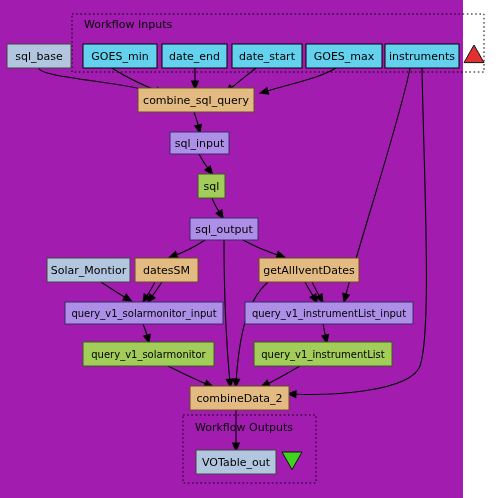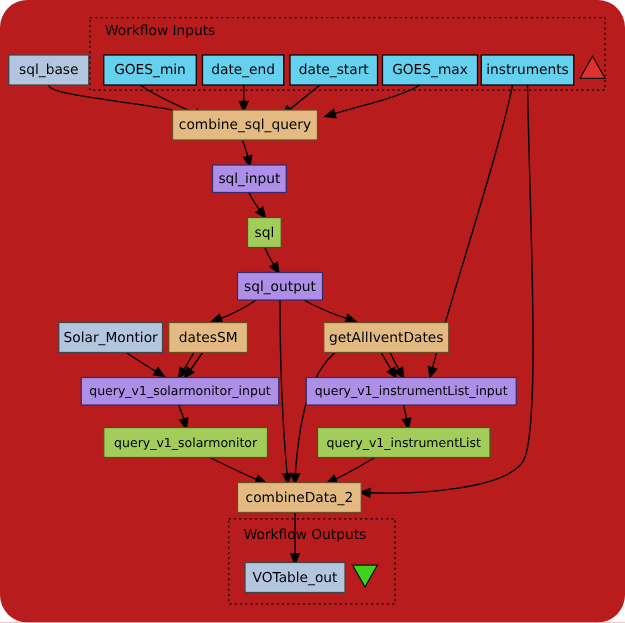--- a/index.html
+++ b/index.html
@@ -8,24 +8,23 @@
     background: #ffffff;
   }
   body {
     width: 500px;
     height: 498px;
     font-family: "DejaVu Sans", sans-serif;
     overflow: hidden;
   }
   #diagram-root {
     position: relative;
-    width: 500px;
+    width: 463px;
     height: 498px;
-    background: #b91c1c;
-    border-radius: 22px;
+    background: #a21caf;
   }
   svg#wf {
     position: absolute;
     left: 0;
     top: 0;
     width: 500px;
     height: 498px;
     display: block;
   }
   .node-label {

